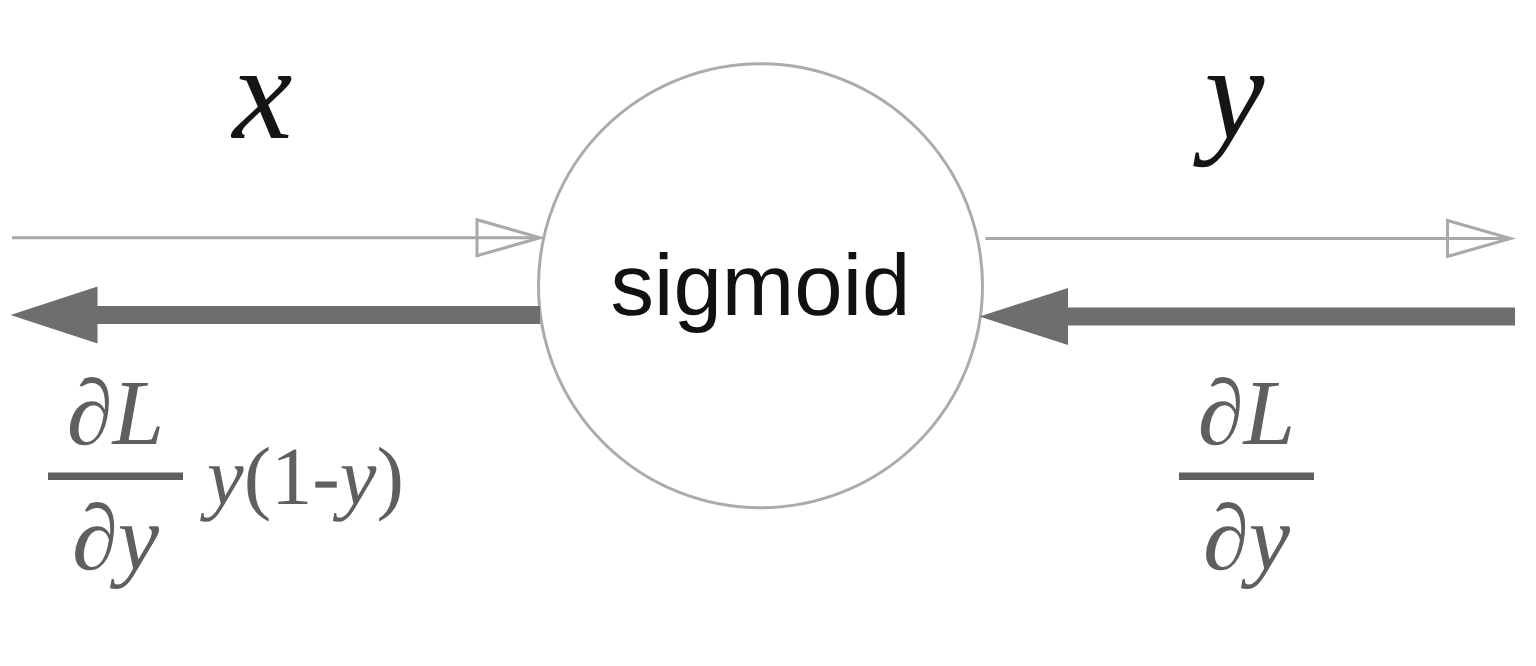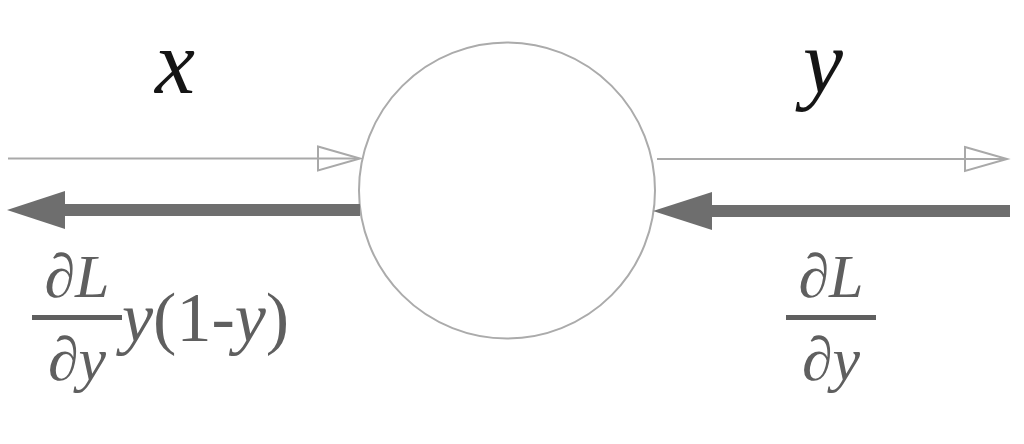--- a/index.html
+++ b/index.html
@@ -89,23 +89,23 @@
     line-height: 1.1;
     white-space: nowrap;
   }
   .fraction .bar {
     width: 90px;
     height: 5px;
     margin: 5px 0;
     background: var(--gradient-text, #5f5f5f);
   }
   .factor {
-    font-size: 70px;
+    font-size: 55px;
     line-height: 1;
-    margin-left: 0;
+    margin-left: 16px;
     white-space: nowrap;
   }
   .factor .it { font-style: italic; }
   .factor .up { font-style: normal; }
 </style>
 </head>
 <body>
 
 <div class="canvas">
 
@@ -123,20 +123,21 @@
     <polygon class="bwd-head" points="653,211 712,192 712,230"></polygon>
 
     <line class="bwd-line" x1="60" y1="210" x2="360" y2="210"></line>
     <polygon class="bwd-head" points="7,210 65,191 65,229"></polygon>
   </svg>
 
   <div class="var-label x">x</div>
 
   <div class="var-label y">y</div>
 
+  <div class="node-label">sigmoid</div>
 
   <div class="gradient left">
     <span class="fraction">
       <span class="num">∂L</span>
       <span class="bar"></span>
       <span class="den">∂y</span>
     </span>
     <span class="factor"><span class="it">y</span><span class="up">(1-</span><span class="it">y</span><span class="up">)</span></span>
   </div>
 

